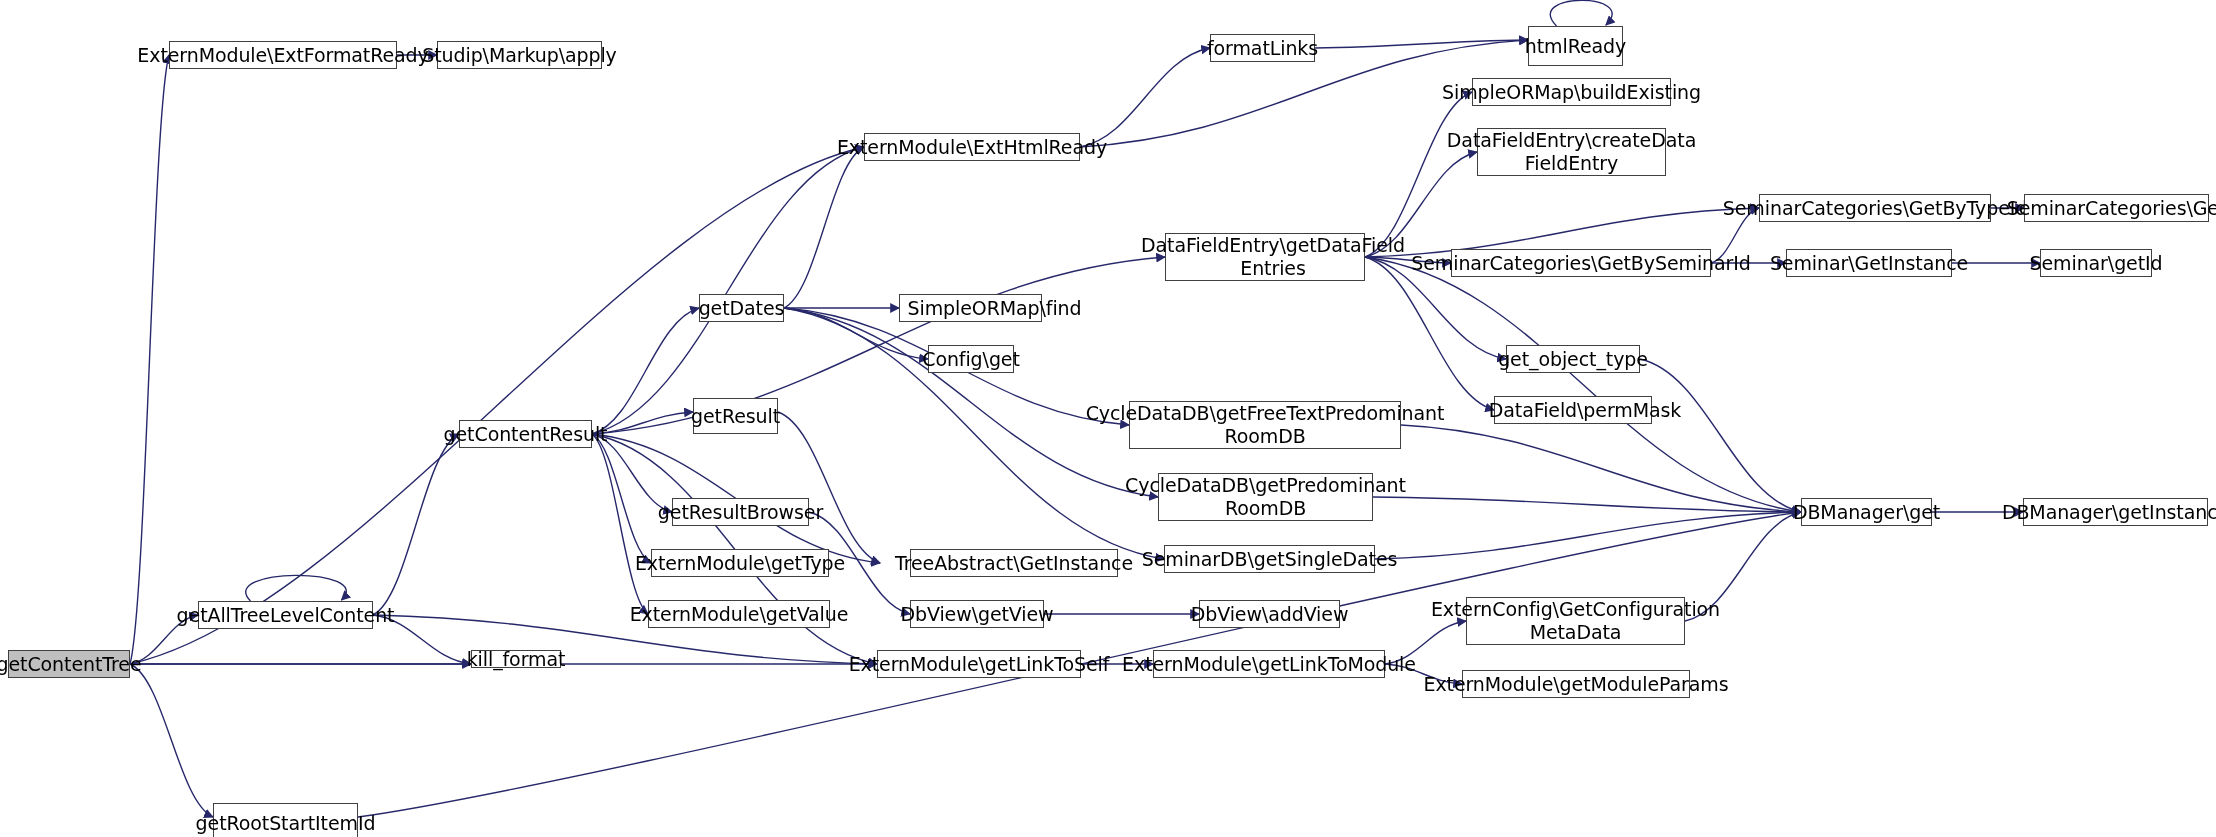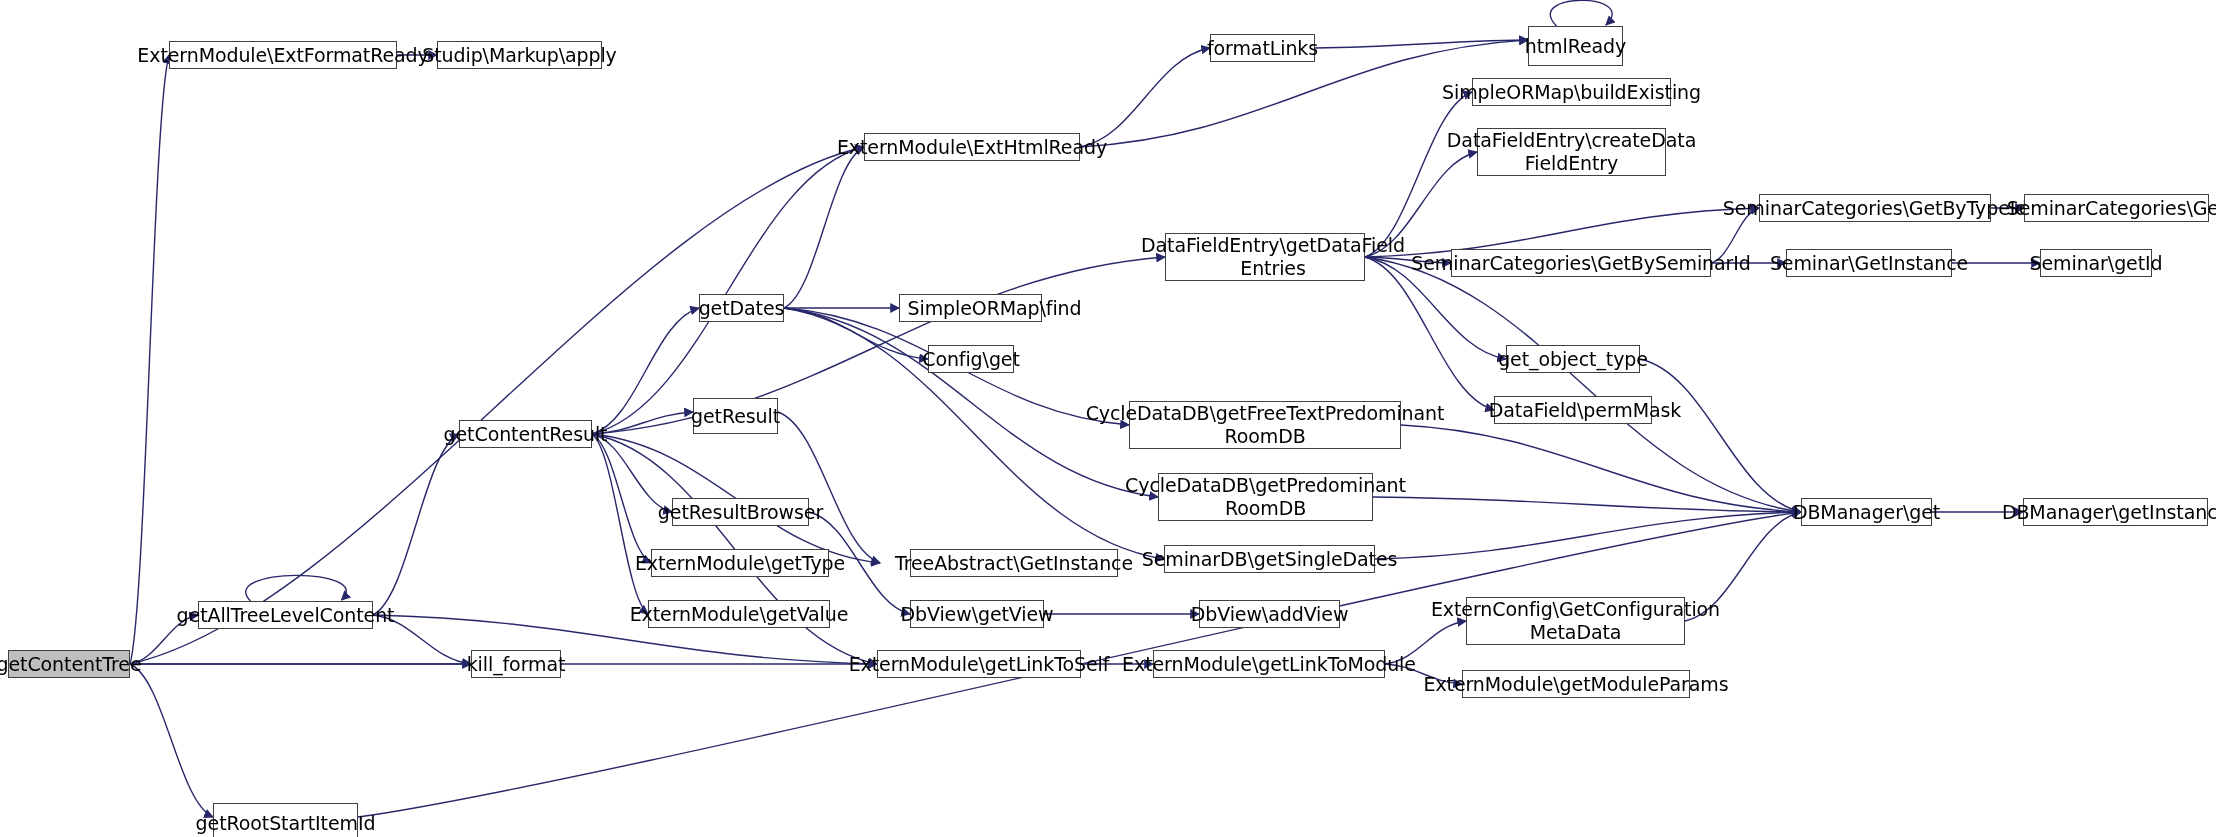--- a/index.html
+++ b/index.html
@@ -111,21 +111,21 @@
         <path d="M 1385 664 C 1419.02 659.7, 1431.98 625.3, 1466 621" fill="none" stroke="#27286a" stroke-width="1.4" marker-end="url(#arrow)"></path>
         <path d="M 1385 664 C 1417.34 666, 1429.66 682, 1462 684" fill="none" stroke="#27286a" stroke-width="1.4" marker-end="url(#arrow)"></path>
         <path d="M 1685 621 C 1733.72 610.1, 1752.28 522.9, 1801 512" fill="none" stroke="#27286a" stroke-width="1.4" marker-end="url(#arrow)"></path>
         <path d="M 1932 512 C 1970.22 512, 1984.78 512, 2023 512" fill="none" stroke="#27286a" stroke-width="1.4" marker-end="url(#arrow)"></path>
       </g>
   </svg>
   <div id="nodes-group">
       <div class="node root" style="left: 8px; top: 650px; width: 122px; height: 28px;">getContentTree</div>
       <div class="node" style="left: 198px; top: 601px; width: 175px; height: 28px;">getAllTreeLevelContent</div>
       <div class="node" style="left: 213px; top: 803px; width: 145px; height: 40px;">getRootStartItemId</div>
-      <div class="node" style="left: 471px; top: 650px; width: 90px; height: 28px;">kill_format</div>
+      <div class="node" style="left: 471px; top: 650px; width: 90px; height: 18px;">kill_format</div>
       <div class="node" style="left: 459px; top: 420px; width: 133px; height: 28px;">getContentResult</div>
       <div class="node" style="left: 699px; top: 294px; width: 85px; height: 28px;">getDates</div>
       <div class="node" style="left: 693px; top: 398px; width: 85px; height: 36px;">getResult</div>
       <div class="node" style="left: 672px; top: 498px; width: 137px; height: 28px;">getResultBrowser</div>
       <div class="node" style="left: 651px; top: 549px; width: 178px; height: 28px;">ExternModule\getType</div>
       <div class="node" style="left: 648px; top: 600px; width: 182px; height: 28px;">ExternModule\getValue</div>
       <div class="node" style="left: 169px; top: 41px; width: 228px; height: 28px;">ExternModule\ExtFormatReady</div>
       <div class="node" style="left: 437px; top: 41px; width: 165px; height: 28px;">Studip\Markup\apply</div>
       <div class="node" style="left: 864px; top: 133px; width: 216px; height: 28px;">ExternModule\ExtHtmlReady</div>
       <div class="node" style="left: 899px; top: 294px; width: 143px; height: 28px; padding-left: 48px;">SimpleORMap\find</div>

